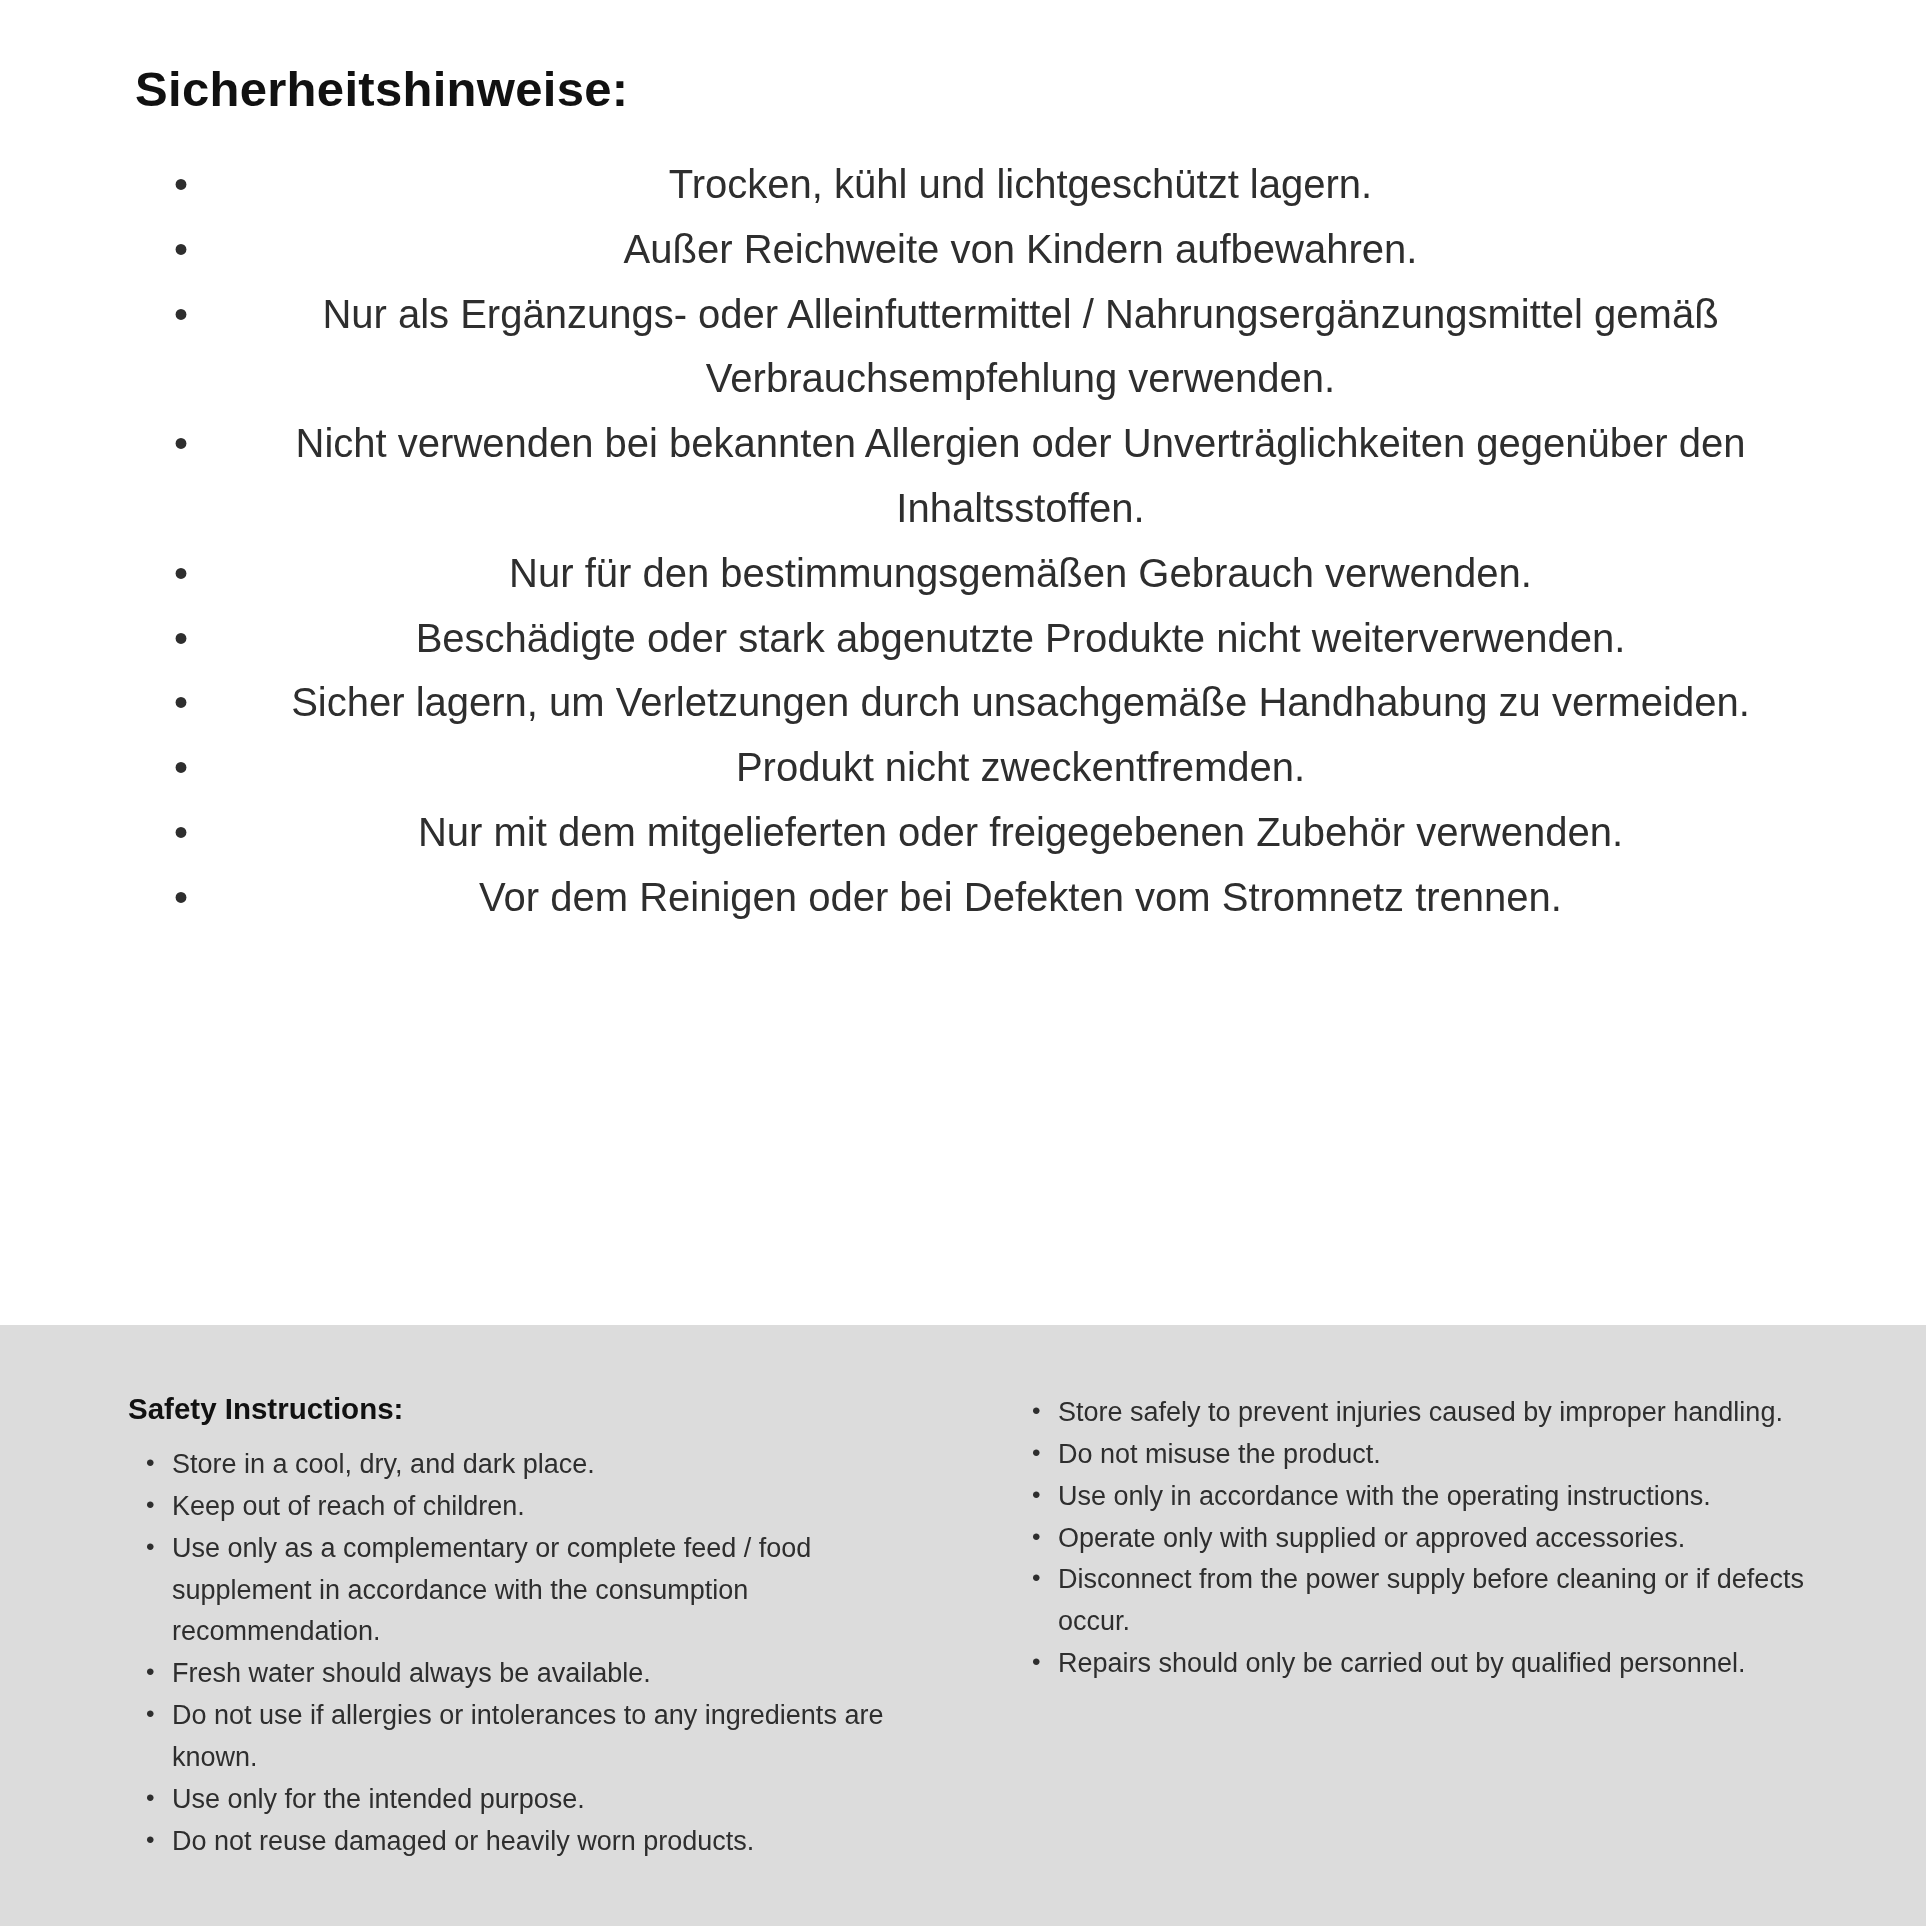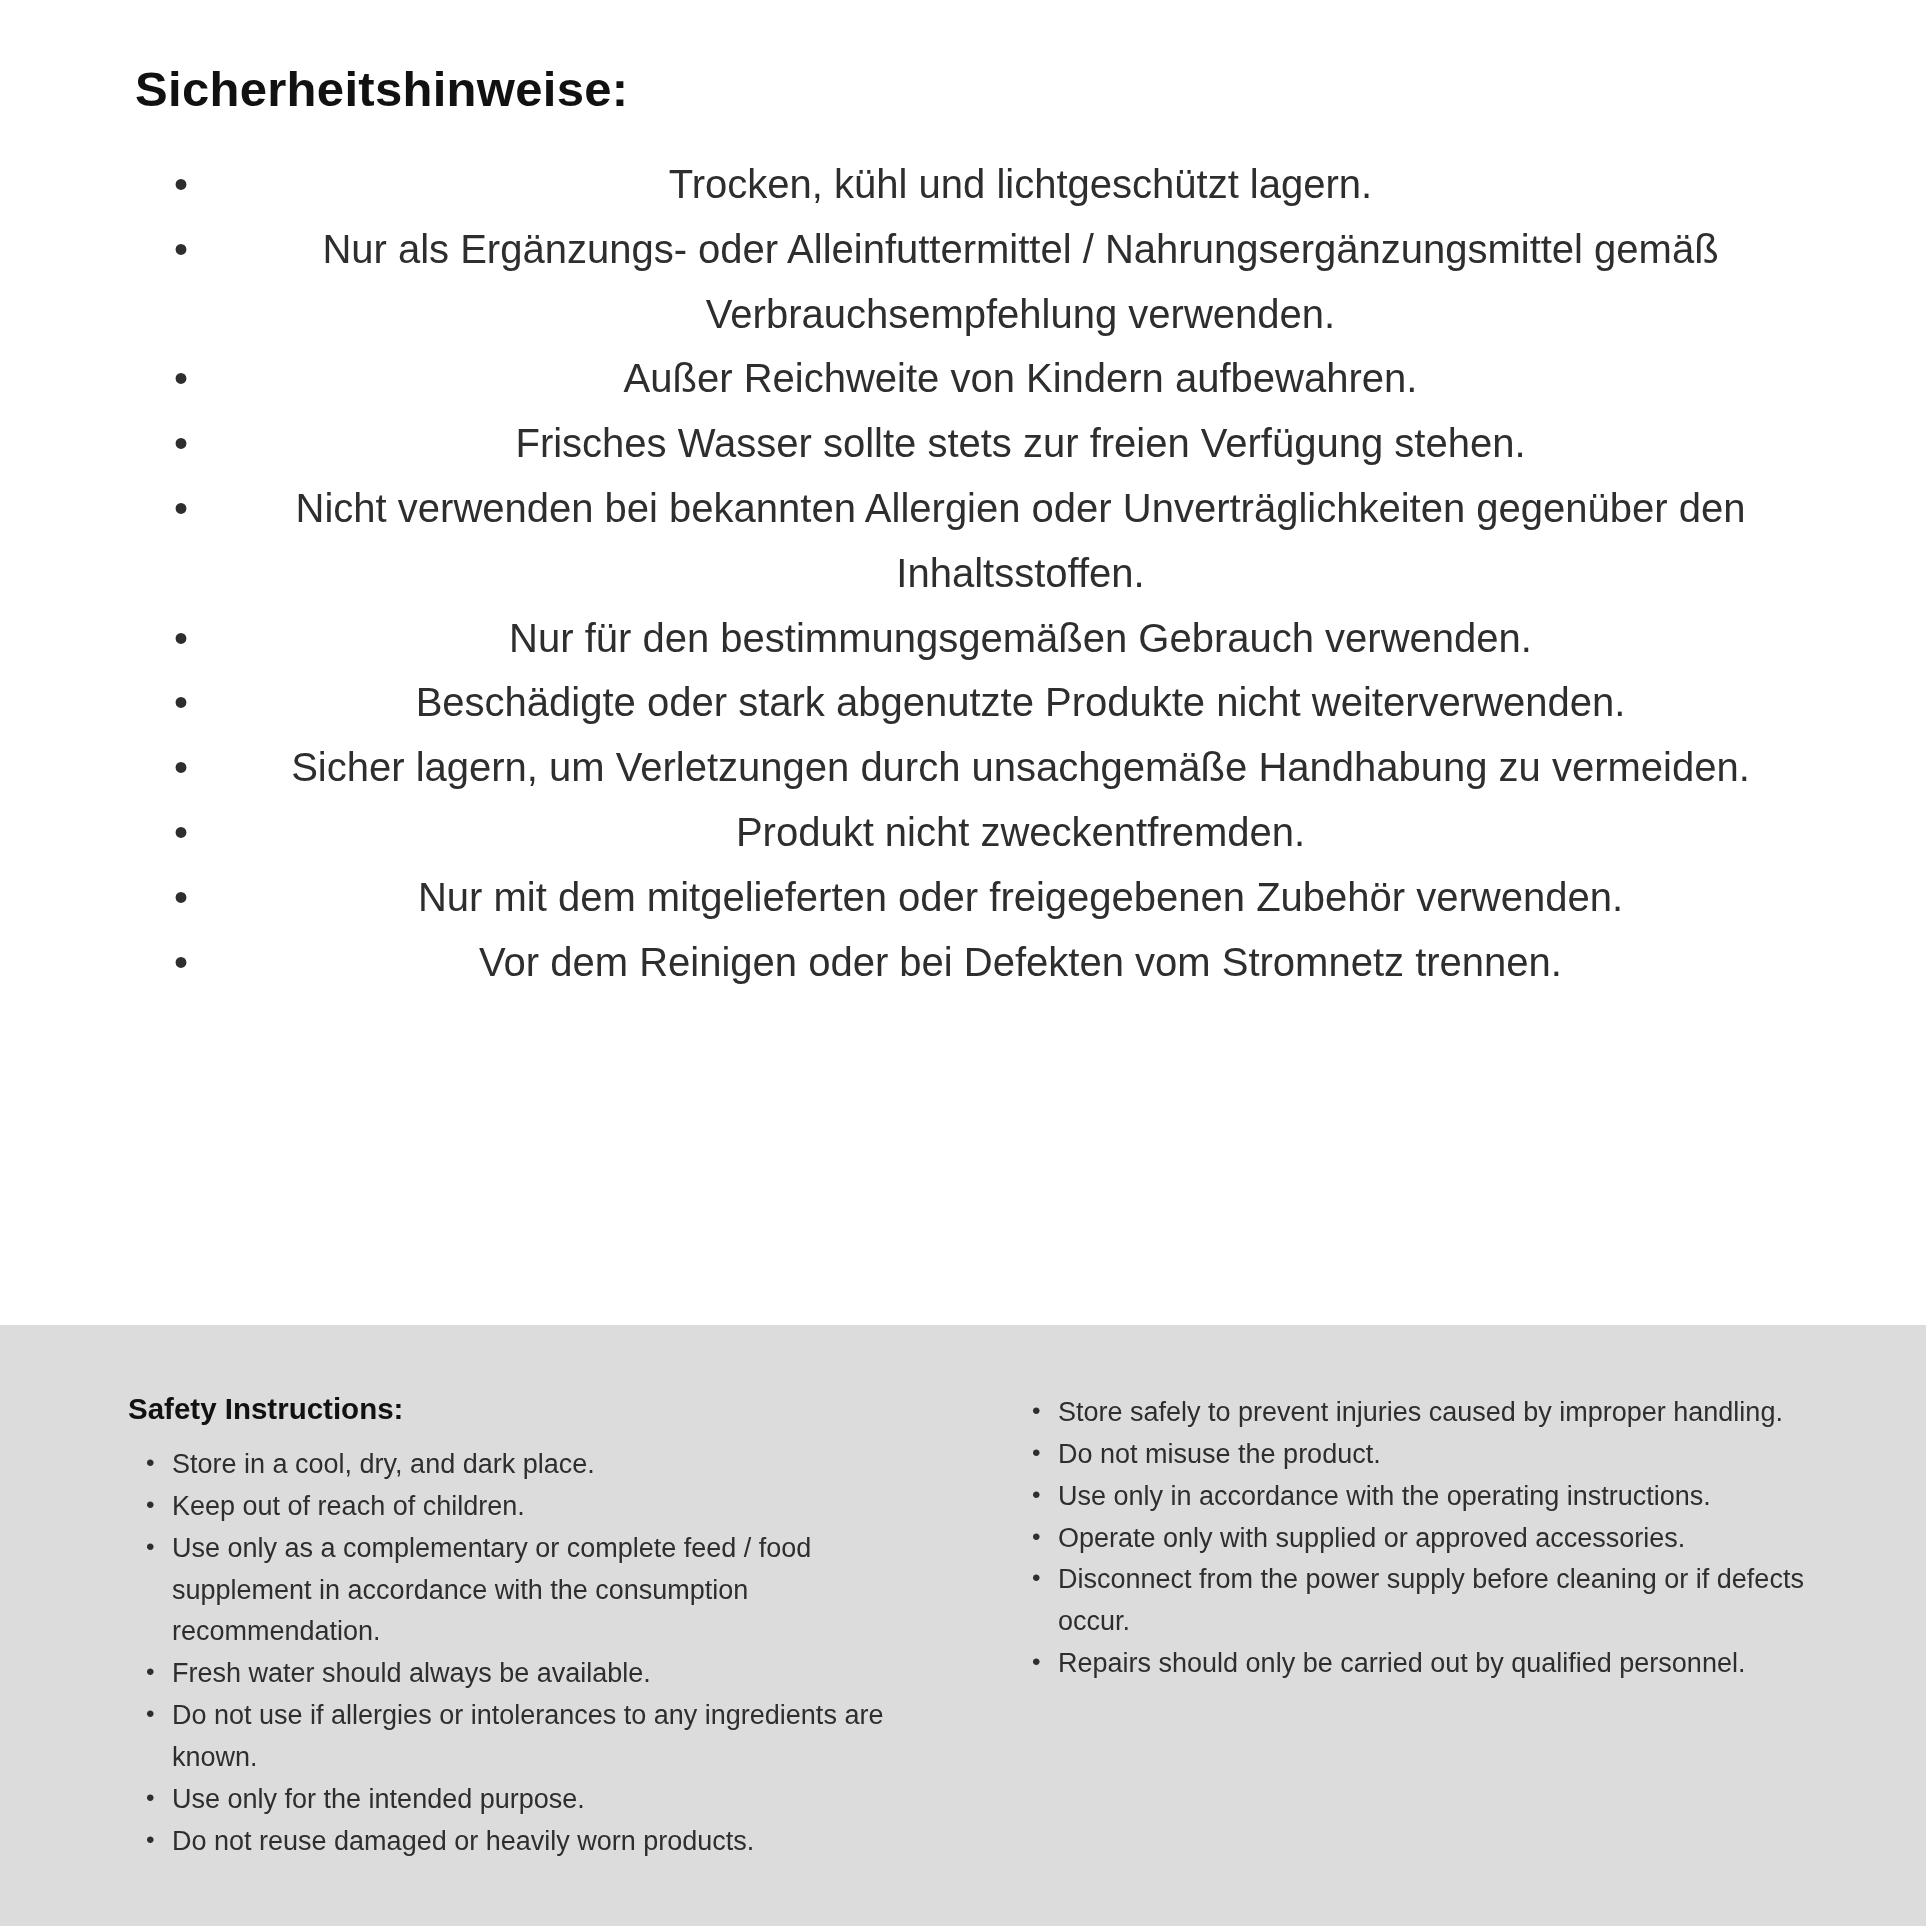--- a/index.html
+++ b/index.html
@@ -111,23 +111,22 @@
 </head>
 <body>
 
 <div class="page">
 
   <section class="german-section">
     <h1 class="german-title">Sicherheitshinweise:</h1>
 
     <ul class="bullets">
       <li>Trocken, kühl und lichtgeschützt lagern.</li>
+      <li>Außer Reichweite von Kindern aufbewahren.</li>
       <li>Nur als Ergänzungs- oder Alleinfuttermittel / Nahrungsergänzungsmittel gemäß Verbrauchsempfehlung verwenden.</li>
-      <li>Außer Reichweite von Kindern aufbewahren.</li>
-      <li>Frisches Wasser sollte stets zur freien Verfügung stehen.</li>
       <li>Nicht verwenden bei bekannten Allergien oder Unverträglichkeiten gegenüber den Inhaltsstoffen.</li>
       <li>Nur für den bestimmungsgemäßen Gebrauch verwenden.</li>
       <li>Beschädigte oder stark abgenutzte Produkte nicht weiterverwenden.</li>
       <li>Sicher lagern, um Verletzungen durch unsachgemäße Handhabung zu vermeiden.</li>
       <li>Produkt nicht zweckentfremden.</li>
       <li>Nur mit dem mitgelieferten oder freigegebenen Zubehör verwenden.</li>
       <li>Vor dem Reinigen oder bei Defekten vom Stromnetz trennen.</li>
     </ul>
   </section>
 

